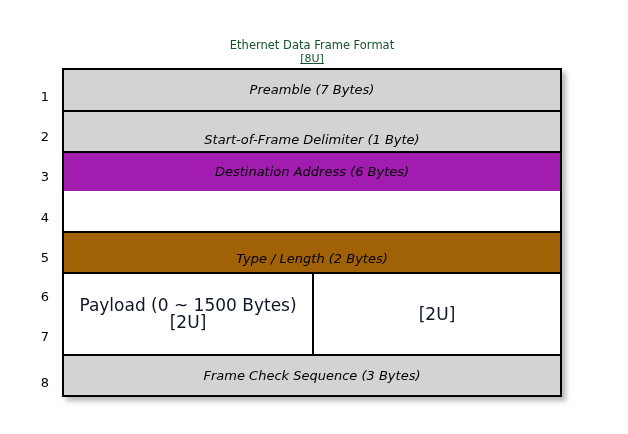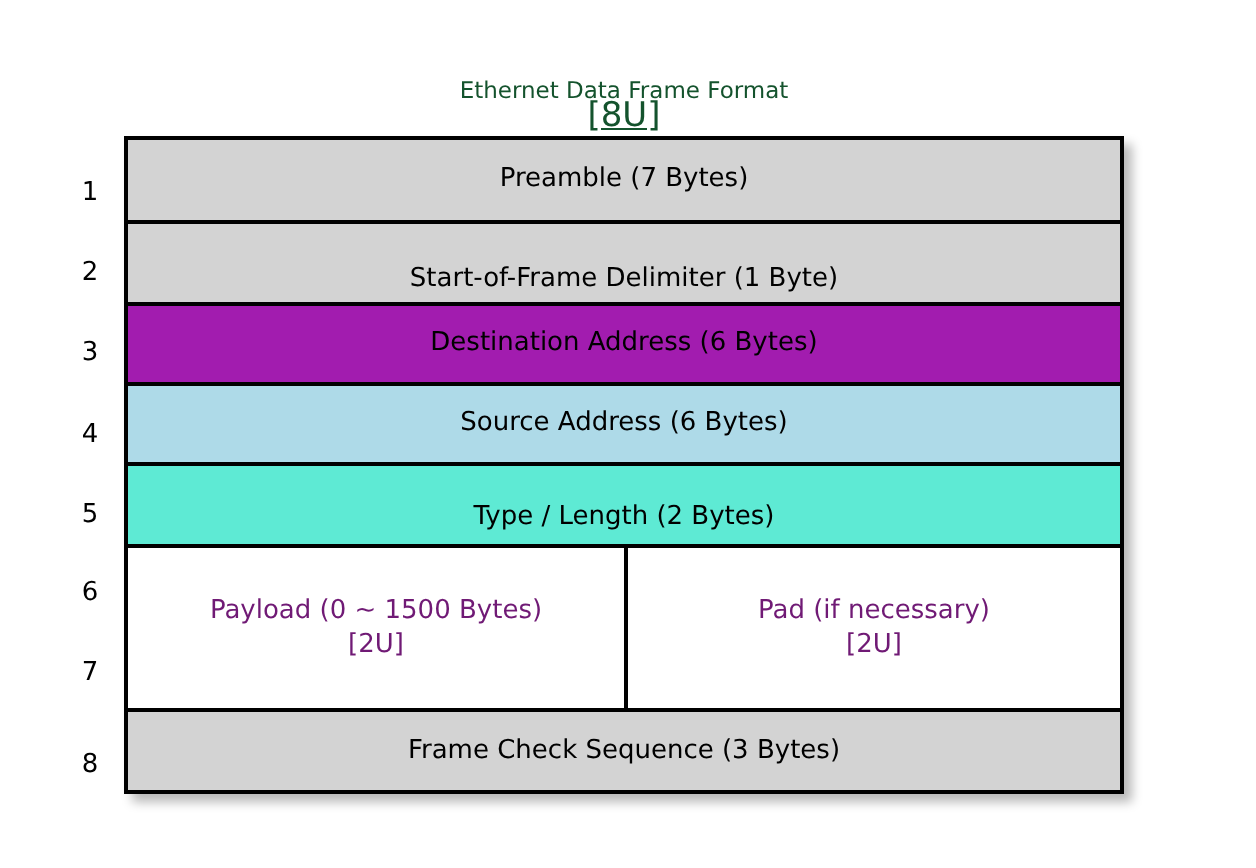--- a/index.html
+++ b/index.html
@@ -31,21 +31,21 @@
     text-align: center;
     color: #14532d;
   }
   .title-main {
     font-size: 11.5px;
     line-height: 14px;
     letter-spacing: 0px;
     white-space: nowrap;
   }
   .title-sub {
-    font-size: 17px;
+    font-size: 11px;
     line-height: 13px;
     white-space: nowrap;
     text-decoration: underline;
   }
 
   
   .gutter {
     position: absolute;
     left: 34px;
     top: 68px;
@@ -96,20 +96,21 @@
   .row + .row { }
 
   .row-sep-top {
     border-top: 2px solid #000000;
   }
 
   .cell-text {
     text-align: left;
     line-height: 16px;
     white-space: nowrap;
+    font-style: italic;
   }
 
   
   .split-row {
     position: absolute;
     left: 0;
     width: 496px;
     box-sizing: border-box;
     display: flex;
     border-top: 2px solid #000000;
@@ -124,23 +125,23 @@
   }
   .split-cell.left {
     width: 250px;
     border-right: 2px solid #000000;
   }
   .split-cell.right {
     width: 246px;
   }
   .two-line {
     text-align: center;
-    font-size: 13px;
+    font-size: 17px;
     line-height: 17px;
-    color: #701a75;
+    color: #0f172a;
     white-space: nowrap;
   }
 </style>
 </head>
 <body>
 
 <div id="page">
 
   <div class="title-block">
     <div class="title-main">Ethernet Data Frame Format</div>
@@ -167,38 +168,34 @@
     </div>
 
     <div class="row row-sep-top" style="top:40px;height:57px;background:#d3d3d3;">
       <span class="cell-text">Start-of-Frame Delimiter (1 Byte)</span>
     </div>
 
     <div class="row row-sep-top" style="top:81px;height:40px;background:#a21caf;">
       <span class="cell-text">Destination Address (6 Bytes)</span>
     </div>
 
-    <div class="row row-sep-top" style="top:121px;height:40px;background:#aedae8;">
-      <span class="cell-text">Source Address (6 Bytes)</span>
-    </div>
-
-    <div class="row row-sep-top" style="top:161px;height:54px;background:#5eead4;">
+
+    <div class="row row-sep-top" style="top:161px;height:54px;background:#a16207;">
       <span class="cell-text">Type / Length (2 Bytes)</span>
     </div>
 
     <div class="split-row" style="top:202px;height:82px;">
       <div class="split-cell left">
         <div class="two-line">
           <div>Payload (0 ~ 1500 Bytes)</div>
           <div>[2U]</div>
         </div>
       </div>
       <div class="split-cell right">
         <div class="two-line">
-          <div>Pad (if necessary)</div>
           <div>[2U]</div>
         </div>
       </div>
     </div>
 
     <div class="row row-sep-top" style="top:284px;height:41px;background:#d3d3d3;">
       <span class="cell-text">Frame Check Sequence (3 Bytes)</span>
     </div>
 
   </div>

